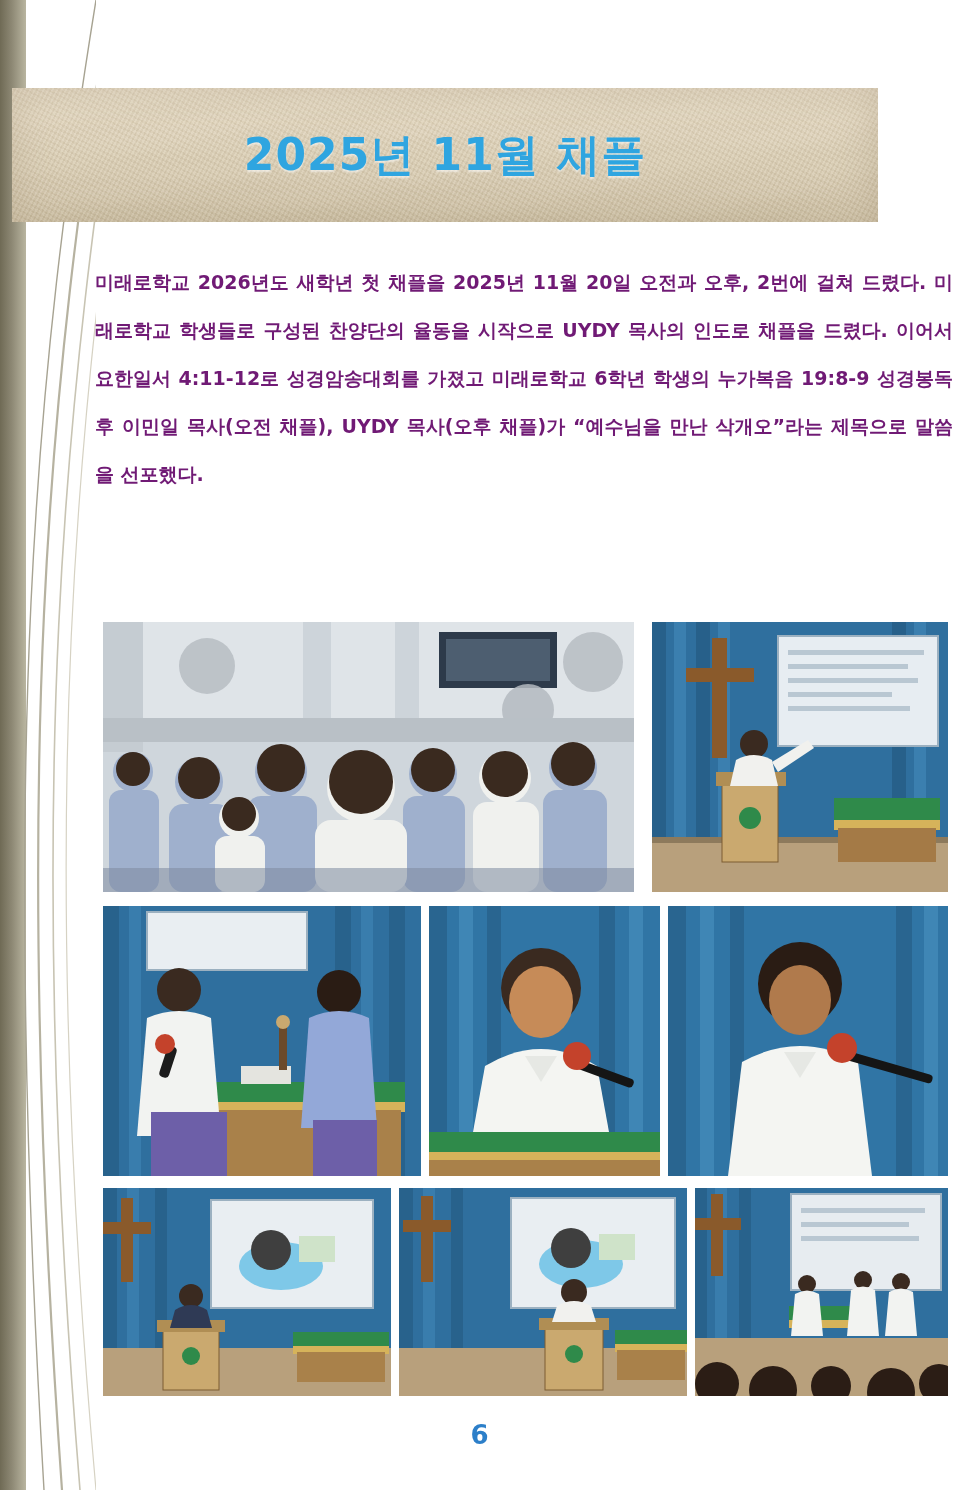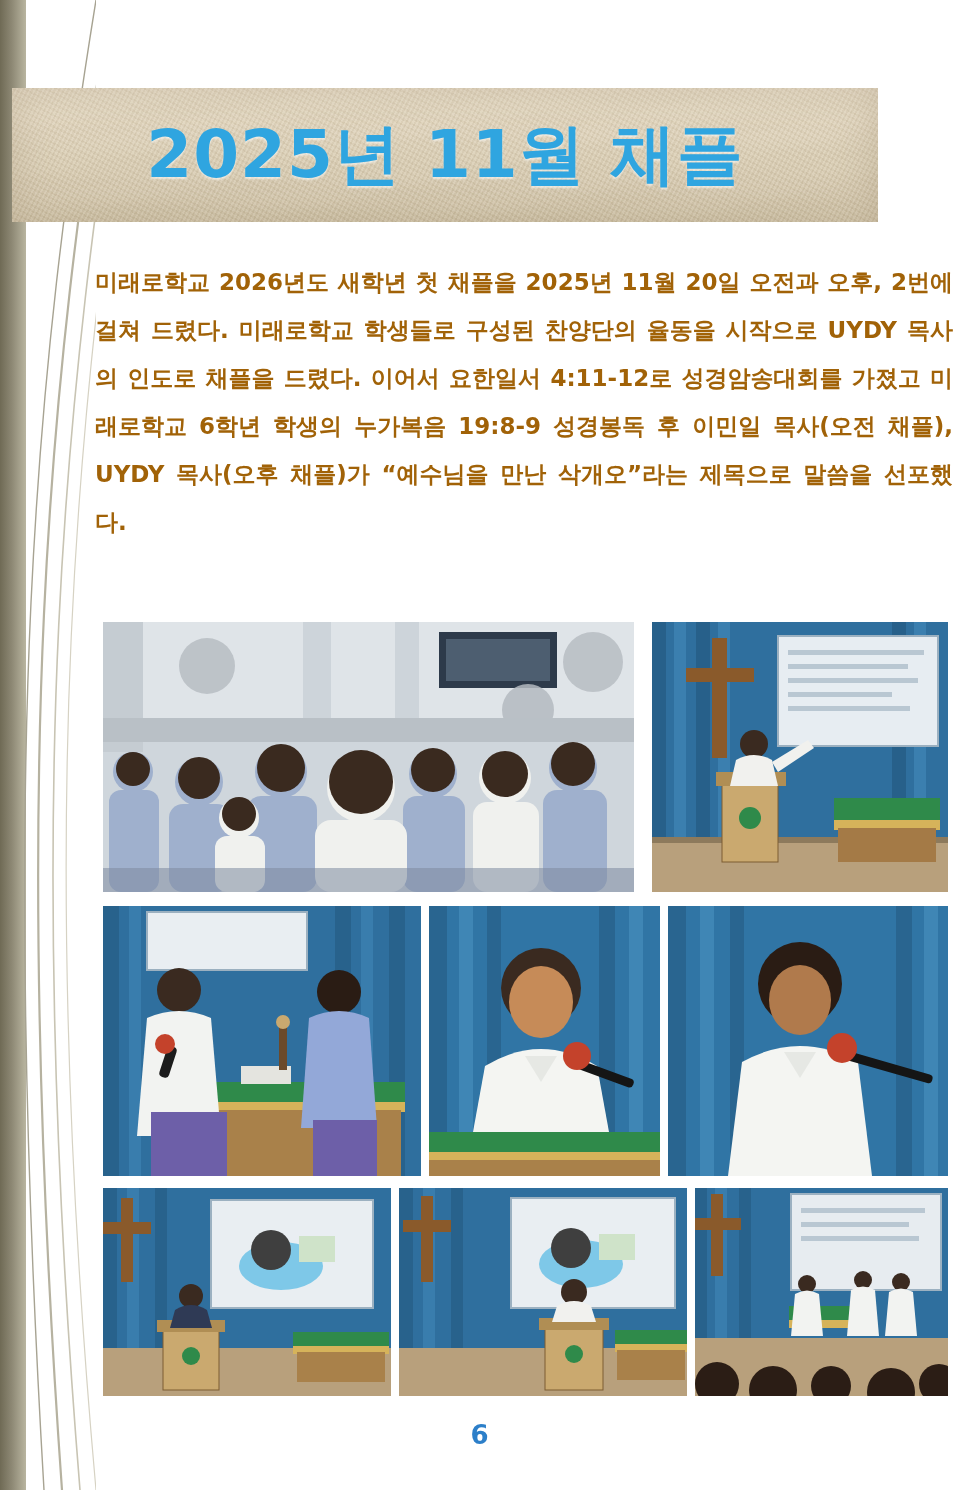--- a/index.html
+++ b/index.html
@@ -64,38 +64,38 @@
   .header-title {
     position: absolute;
     left: 12px;
     top: 88px;
     width: 866px;
     height: 134px;
     display: flex;
     align-items: center;
     justify-content: center;
     font-family: "DejaVu Sans", "Liberation Sans", sans-serif;
-    font-size: 66px;
+    font-size: 44px;
     font-weight: bold;
     color: #2fa5e0;
     letter-spacing: 1px;
     text-shadow: 0 2px 2px rgba(255,255,255,0.55);
   }
 
   
   .body-text {
     position: absolute;
     left: 95px;
     top: 258px;
     width: 858px;
     font-family: "DejaVu Sans", "Liberation Sans", sans-serif;
-    font-size: 23px;
+    font-size: 19px;
     font-weight: bold;
     line-height: 48px;
-    color: #a16207;
+    color: #701a75;
     text-align: justify;
     text-justify: inter-word;
   }
 
   
   .photos {
     position: absolute;
     left: 103px;
     top: 622px;
     width: 845px;

